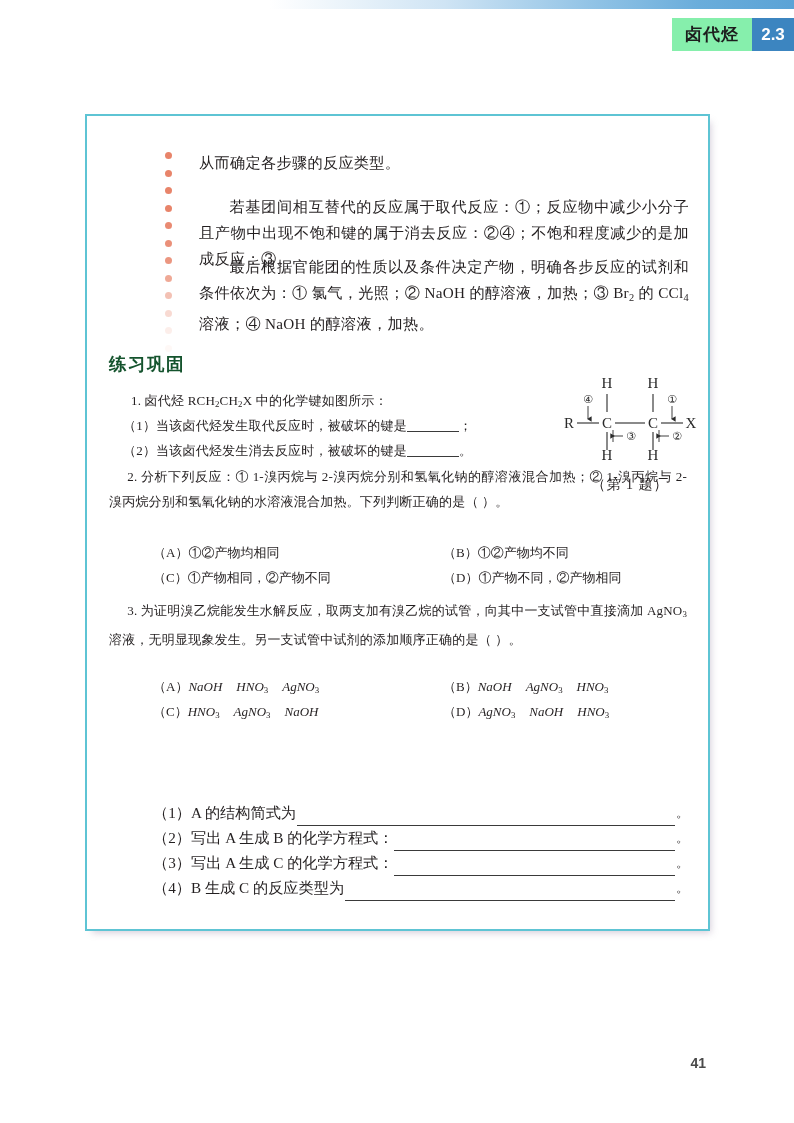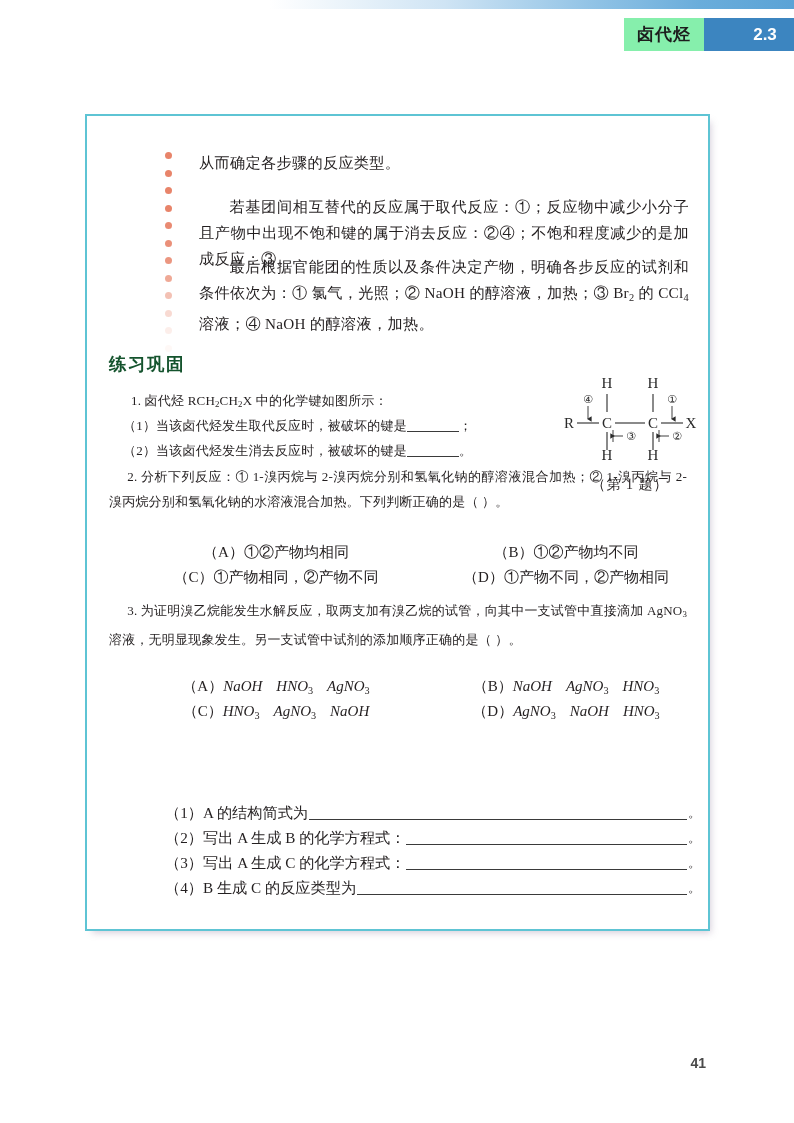--- a/index.html
+++ b/index.html
@@ -54,22 +54,21 @@
   }
   .runhead-num {
     background: #3c85c0;
     color: #ffffff;
     font-family: "Liberation Sans", "DejaVu Sans", sans-serif;
     font-weight: bold;
     font-size: 17px;
     display: flex;
     align-items: center;
     justify-content: center;
-    width: 58px;
-    padding-left: 32px;
+    width: 42px;
   }
 
   
   .panel {
     position: absolute;
     left: 85px;
     top: 114px;
     width: 625px;
     height: 817px;
     background: #ffffff;
@@ -141,47 +140,46 @@
     line-height: 25px;
     letter-spacing: 0.2px;
     text-align: justify;
   }
   .q-narrow { width: 460px; }
 
   .opt-row {
     position: absolute;
     left: 22px;
     width: 580px;
-    font-size: 15px;
+    font-size: 13px;
     line-height: 25.5px;
     display: flex;
-    text-align: center;
   }
   .opt-a { width: 290px; padding-left: 44px; box-sizing: border-box; }
   .opt-b { width: 290px; padding-left: 44px; box-sizing: border-box; }
 
   .sp { display: inline-block; width: 14px; }
 
   
   .blank {
     display: inline-block;
     border-bottom: 1px solid #3a3a3a;
     height: 15px;
     vertical-align: -2px;
   }
   .bl-short { width: 52px; }
 
   .fillrow {
     position: absolute;
-    left: 34px;
+    left: 22px;
     width: 580px;
     font-size: 15.2px;
     line-height: 25.5px;
     display: flex;
-    align-items: center;
+    align-items: flex-end;
     padding-left: 44px;
     box-sizing: border-box;
   }
   .fillrow .lead { white-space: nowrap; }
   .fillrow .line {
     flex: 1;
     border-bottom: 1px solid #3a3a3a;
     height: 14px;
     margin: 0 1px;
   }

